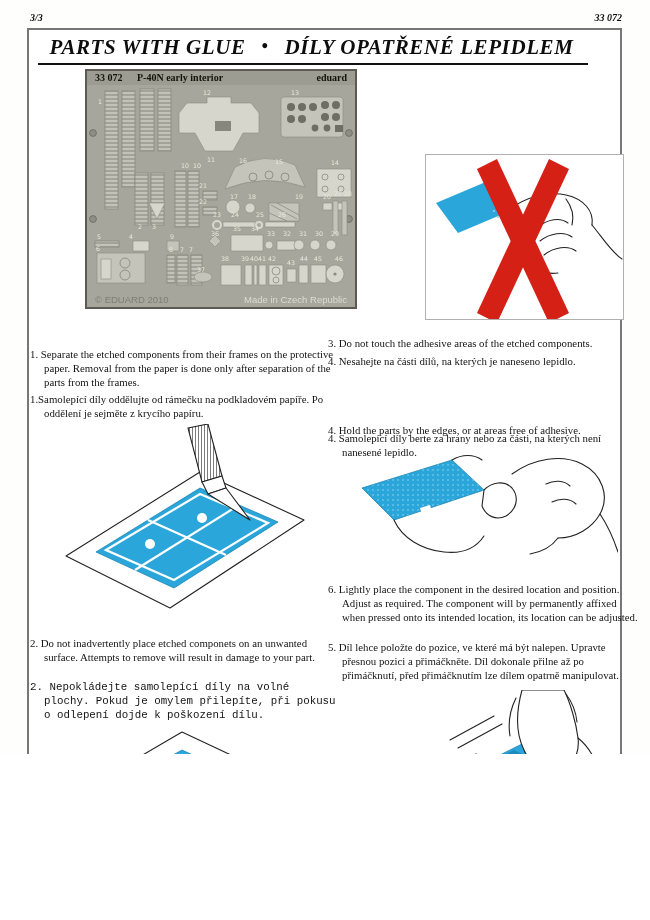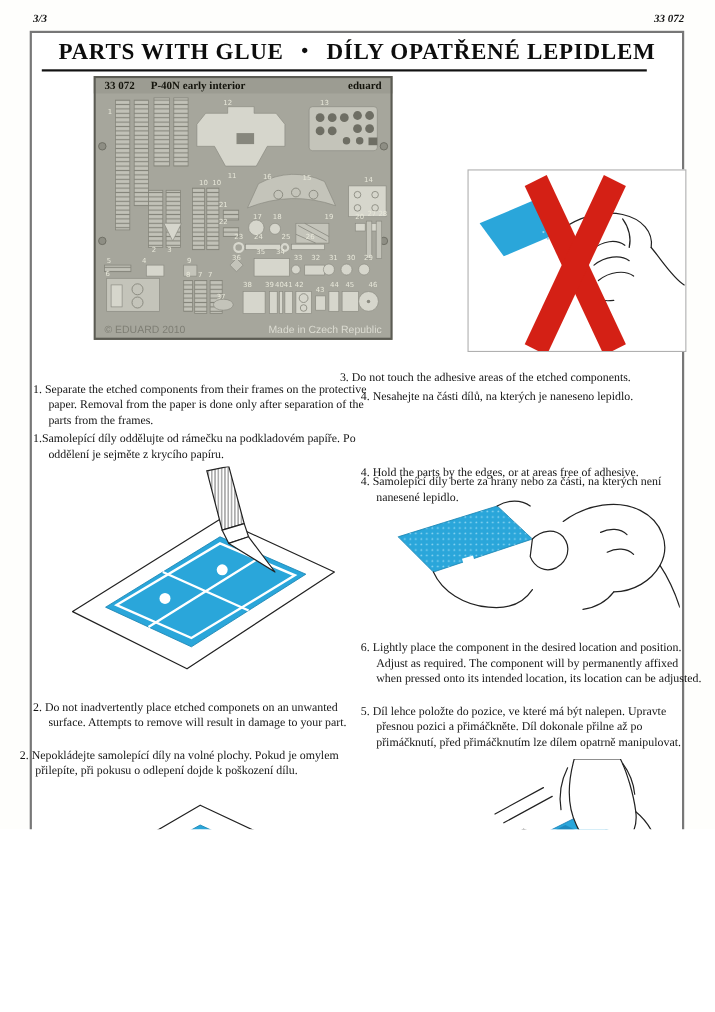--- a/index.html
+++ b/index.html
@@ -8,22 +8,22 @@
     font-family:"Liberation Serif",serif;color:#161616;overflow:hidden;
   }
   .corner-label{position:absolute;top:12px;font-size:10px;font-weight:bold;font-style:italic;color:#111;}
   .corner-left{left:30px;}
   .corner-right{right:28px;}
   .page-frame{
     position:absolute;left:27px;top:28px;width:595px;height:870px;
     border:2px solid #777;box-sizing:border-box;background:#fff;
   }
   .title-row{
-    position:absolute;left:27px;top:35px;width:595px;text-align:center;
-    font-weight:bold;font-size:21px;letter-spacing:0.6px;color:#0d0d0d;white-space:nowrap;
+    position:absolute;left:14px;top:35px;width:595px;text-align:center;
+    font-weight:bold;font-style:italic;font-size:21px;letter-spacing:0.6px;color:#0d0d0d;white-space:nowrap;
   }
   .title-sep{display:inline-block;margin:0 16px;font-size:18px;vertical-align:2px;}
   .title-underline{position:absolute;left:38px;top:63px;width:550px;height:2px;background:#111;}
   .step{
     position:absolute;width:296px;font-size:10.8px;line-height:14px;
     padding-left:14px;text-indent:-14px;color:#141414;
   }
   .illo{position:absolute;}
   .illo-box{
     position:absolute;left:425px;top:154px;width:197px;height:164px;
@@ -248,22 +248,22 @@
       <g data-name="red-x-mark">
         <polygon points="51,14 71,4 143,158 123,168" class="fill-red"></polygon>
         <polygon points="123,4 143,14 71,168 51,158" class="fill-red"></polygon>
       </g>
     </svg>
   </div>
 
   <p class="step" style="left:30px;top:336px;" data-name="step-1-en">1. Separate the etched components from their frames on the protective paper. Removal from the paper is done only after separation of the parts from the frames.</p>
   <p class="step" style="left:30px;top:381px;" data-name="step-1-cs">1.Samolepící díly oddělujte od rámečku na podkladovém papíře. Po oddělení je sejměte z krycího papíru.</p>
   <p class="step" style="left:30px;top:625px;" data-name="step-2-en">2. Do not inadvertently place  etched componets on an unwanted  surface. Attempts  to remove will result in damage to your part.</p>
-  <p class="step" style="left:18px;top:669px;" data-name="step-2-cs">2. Nepokládejte  samolepící díly na volné plochy. Pokud je  omylem přilepíte, při pokusu o odlepení dojde k poškození  dílu.</p>
-  <p class="step" style="left:309px;top:325px;" data-name="step-3-en">3. Do not touch the adhesive areas of the etched components.</p>
+  <p class="step" style="left:30px;top:669px;font-family:Liberation Mono, monospace;" data-name="step-2-cs">2. Nepokládejte  samolepící díly na volné plochy. Pokud je  omylem přilepíte, při pokusu o odlepení dojde k poškození  dílu.</p>
+  <p class="step" style="left:328px;top:325px;" data-name="step-3-en">3. Do not touch the adhesive areas of the etched components.</p>
   <p class="step" style="left:328px;top:343px;" data-name="step-3-cs">4. Nesahejte na části dílů, na kterých je naneseno lepidlo.</p>
   <p class="step" style="left:328px;top:412px;" data-name="step-4-en">4. Hold the parts by the edges, or at areas free of adhesive.</p>
   <p class="step" style="left:328px;top:420px;" data-name="step-4-cs">4. Samolepící díly berte za hrany nebo za části, na kterých není nanesené lepidlo.</p>
   <p class="step" style="left:328px;top:571px;" data-name="step-5-en">6. Lightly place the component in the desired location and position. Adjust as required. The component will by permanently affixed when pressed onto its intended location, its location can be adjusted.</p>
   <p class="step" style="left:328px;top:629px;" data-name="step-5-cs">5. Díl lehce položte do pozice, ve které má být nalepen. Upravte přesnou pozici a přimáčkněte. Díl dokonale přilne až po přimáčknutí, před přimáčknutím lze dílem opatrně manipulovat.</p>
 
   <svg class="illo" style="left:50px;top:424px;" width="270" height="198" viewBox="0 0 270 198" data-name="knife-peel-illustration">
     <defs>
       <pattern id="knurl" width="3" height="5" patternUnits="userSpaceOnUse">
         <rect width="3" height="5" fill="#fff"></rect>

